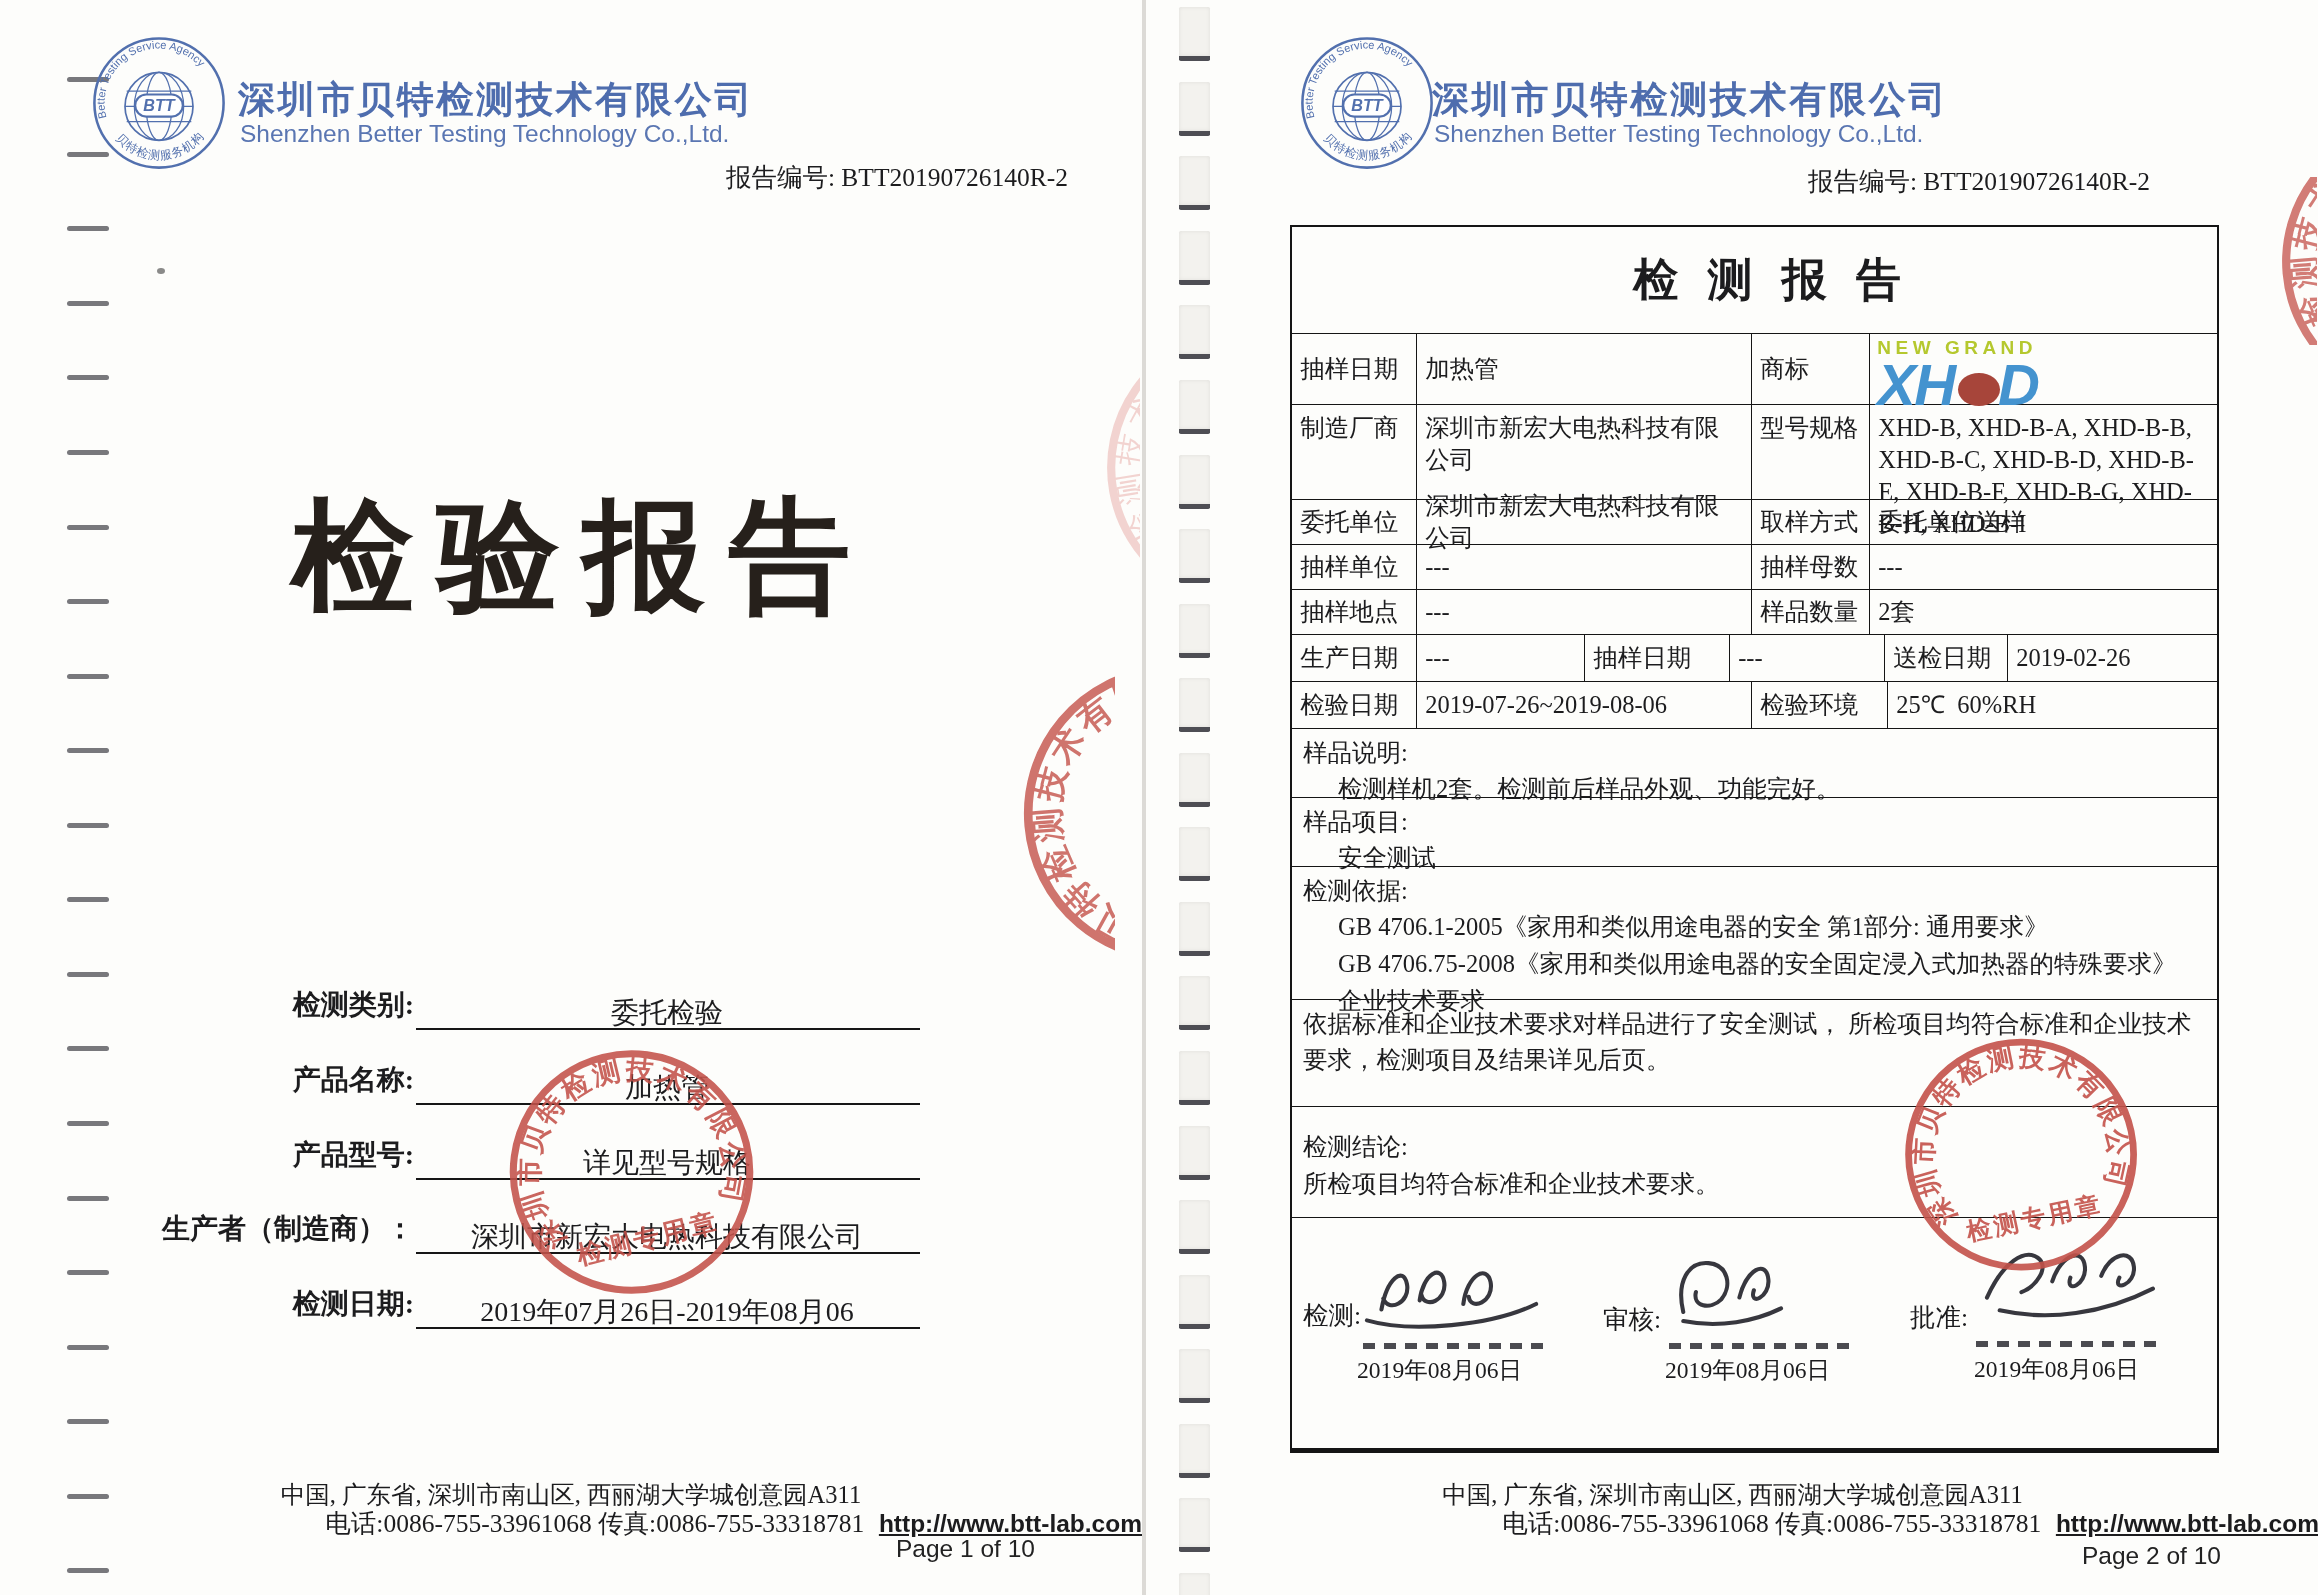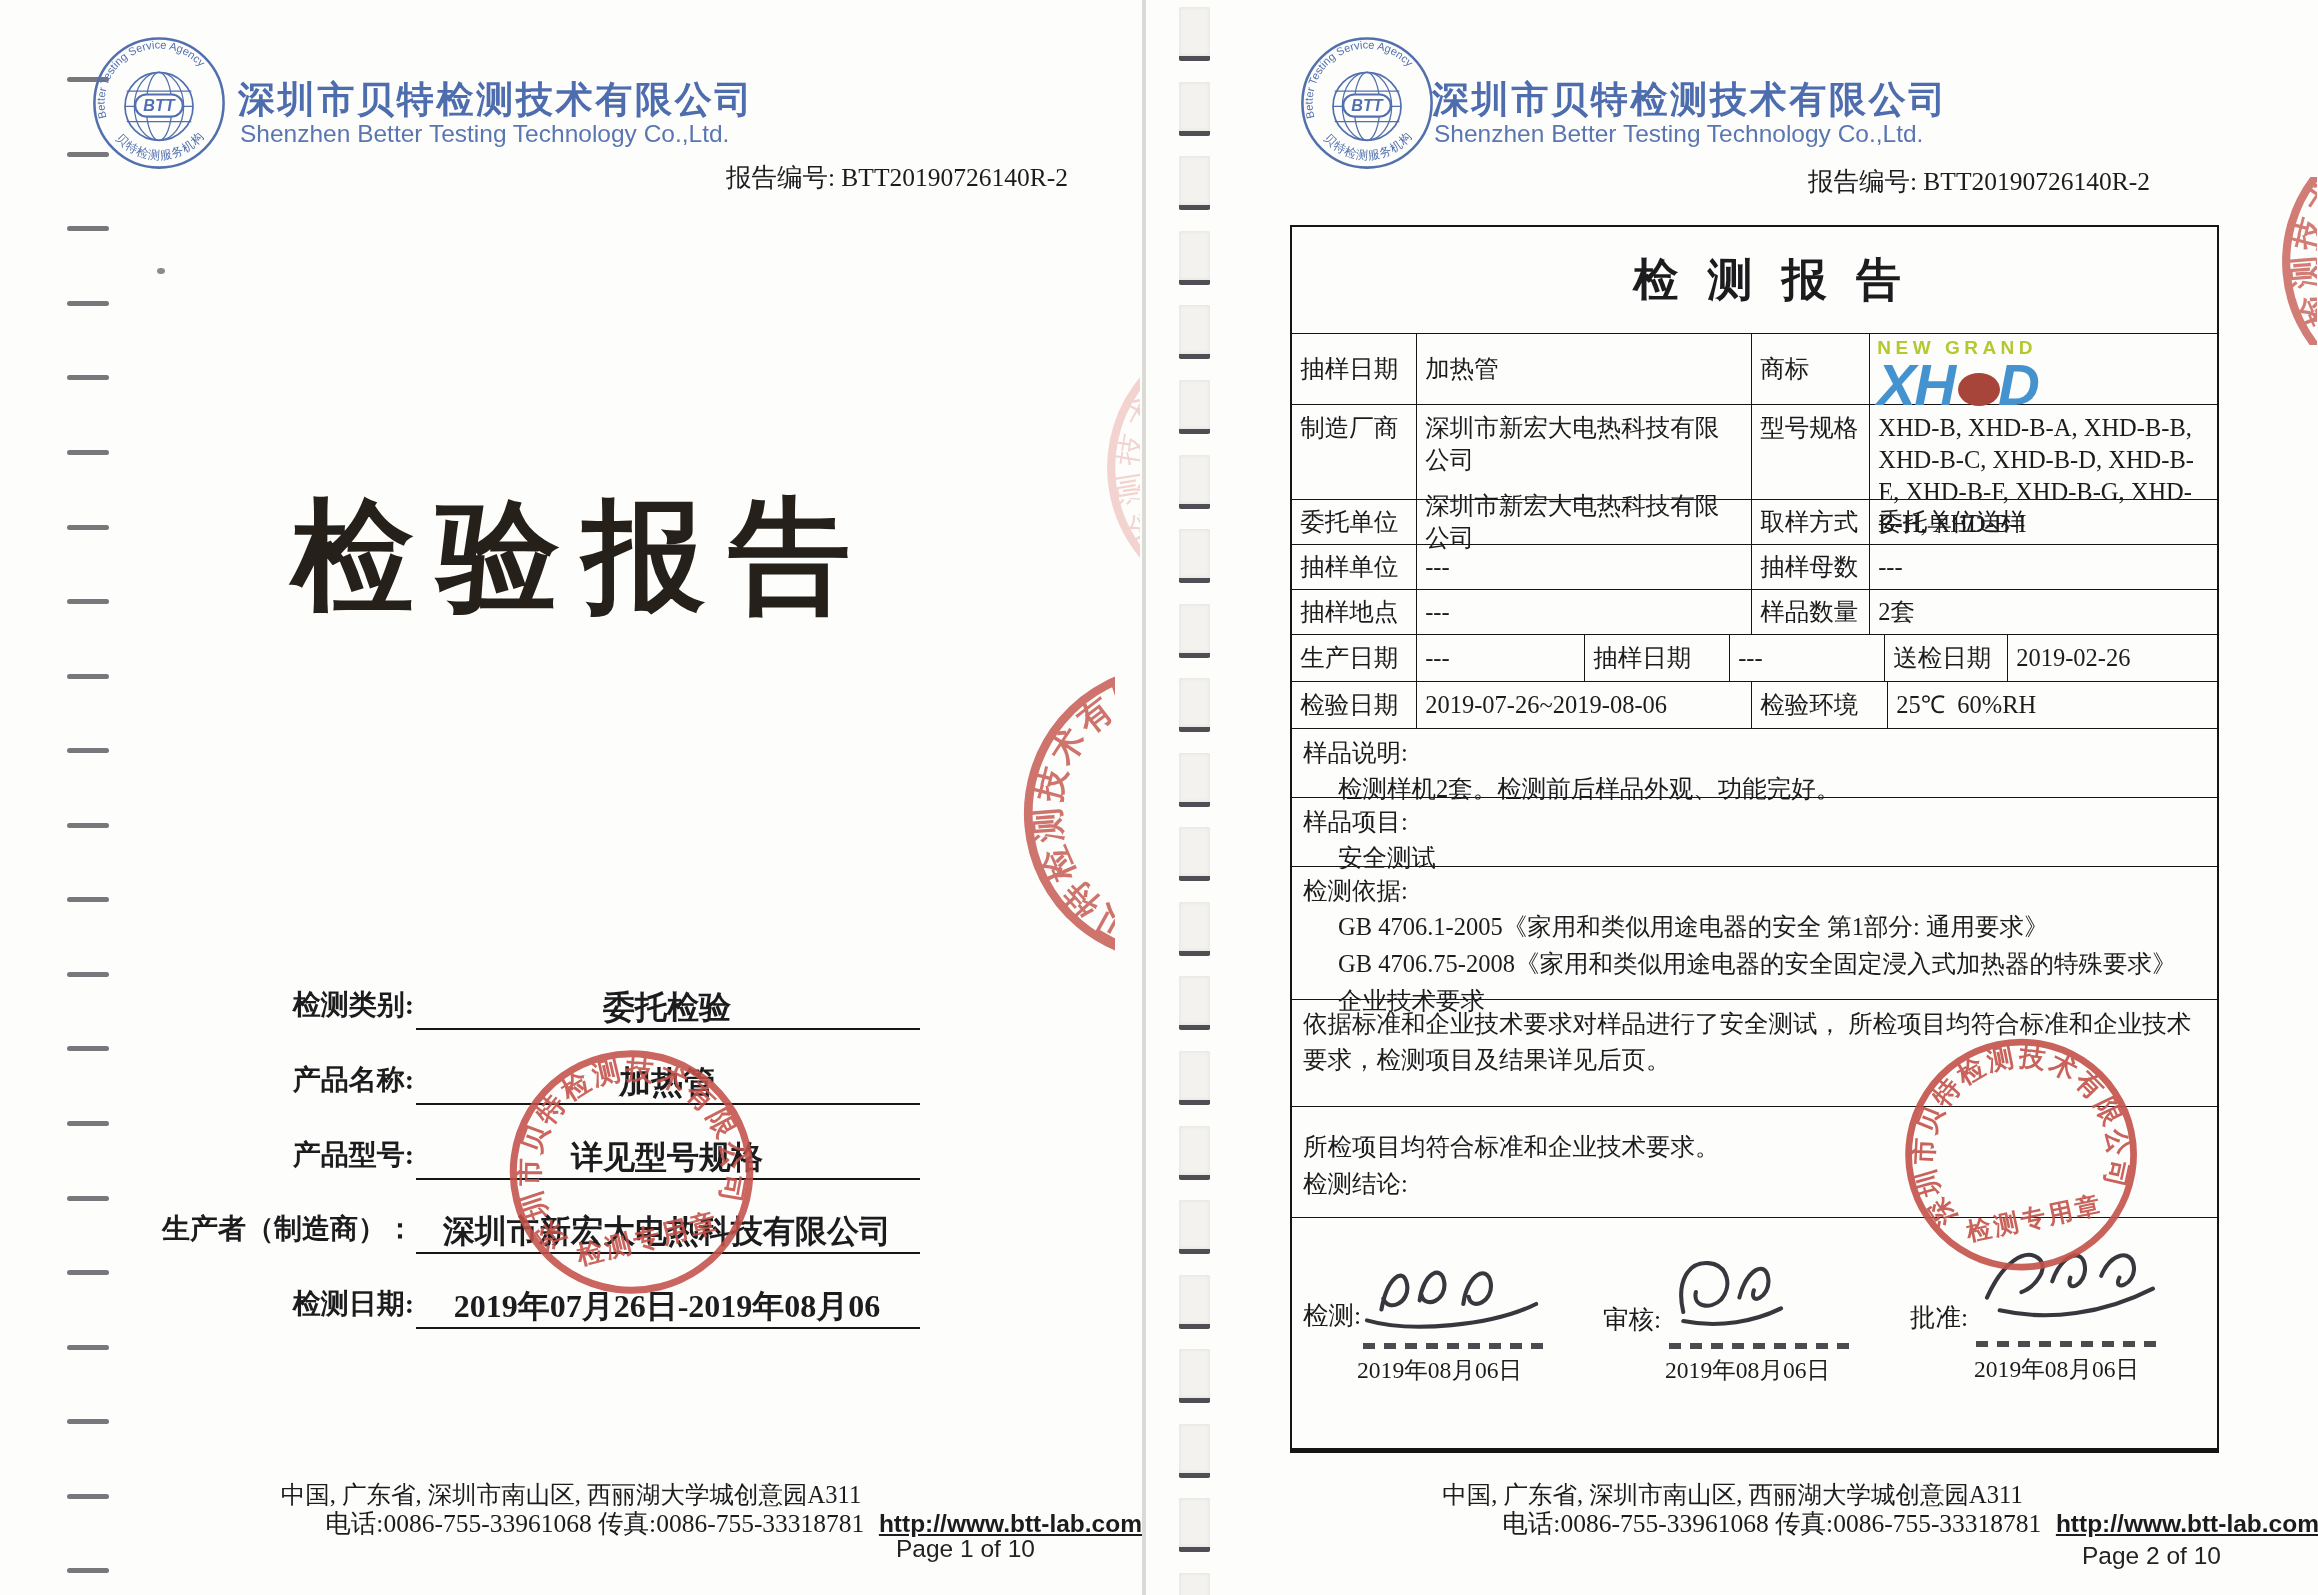--- a/index.html
+++ b/index.html
@@ -25,21 +25,21 @@
   .page1 .report-no{left:700px;}
   .page2 .report-no{left:636px;top:164px;}
 
   
   .p1-title{position:absolute;top:476px;left:18px;width:1106px;text-align:center;
             font-family:"Liberation Sans",sans-serif;font-weight:900;font-size:122px;
             letter-spacing:23.6px;text-indent:23.6px;color:#26201b;}
   .field{position:absolute;left:0;width:100%;height:55px;}
   .f1{top:986px}.f2{top:1061px}.f3{top:1136px}.f4{top:1210px}.f5{top:1285px}
   .f-label{position:absolute;left:100px;width:314px;text-align:right;font-size:28px;font-weight:600;top:0;white-space:nowrap;}
-  .f-value{position:absolute;left:416px;width:502px;text-align:center;font-size:32px;font-weight:700;top:0;white-space:nowrap;}
+  .f-value{position:absolute;left:416px;width:502px;text-align:center;font-size:28px;font-weight:400;top:8px;white-space:nowrap;}
   .f-line{position:absolute;left:416px;width:504px;top:42px;border-top:2.7px solid #161616;}
   .speck{position:absolute;left:157px;top:268px;width:8.2px;height:6.4px;background:#2c2c2c;border-radius:50%;opacity:.55;}
 
   
   .footer-address{position:absolute;top:1478px;left:0;width:100%;text-align:center;font-size:24.5px;}
   .footer-contact{position:absolute;top:1506px;left:0;width:100%;text-align:right;font-size:25.5px;white-space:nowrap;}
   .footer-contact .url{font-family:"Liberation Sans",sans-serif;font-weight:700;text-decoration:underline;margin-left:14.5px;font-size:24.5px;}
   .page-label{position:absolute;font-size:24.5px;font-family:"Liberation Sans",sans-serif;color:#222;}
   .page1 .page-label{left:896px;top:1535px;}
   .page2 .page-label{left:936px;top:1542px;}
@@ -352,22 +352,22 @@
       </div>
 
       <div class="t-row r11">
         <div class="t-sec">
           <div>依据标准和企业技术要求对样品进行了安全测试， 所检项目均符合标准和企业技术要求，检测项目及结果详见后页。</div>
         </div>
       </div>
 
       <div class="t-row r12">
         <div class="t-sec">
+          <div>检测结论:</div>
           <div>所检项目均符合标准和企业技术要求。</div>
-          <div>检测结论:</div>
         </div>
       </div>
 
       <div class="t-row r13">
         <div class="sg-label" style="left:11px;top:80px">检测:</div>
         <div class="sg-sig" style="left:64px;top:35px">
           <svg width="191" height="82" viewBox="0 0 210 90">
             <path d="M28,62 C34,28 52,14 56,34 C60,54 36,66 30,50 M70,52 C74,22 94,12 97,32 C100,52 76,62 72,46 M118,56 C122,24 144,12 148,32 C152,54 126,64 124,48 M12,74 C60,88 150,80 198,56" fill="none" stroke="#26262e" stroke-width="4.5" stroke-linecap="round" opacity=".92"></path>
           </svg>
         </div>

